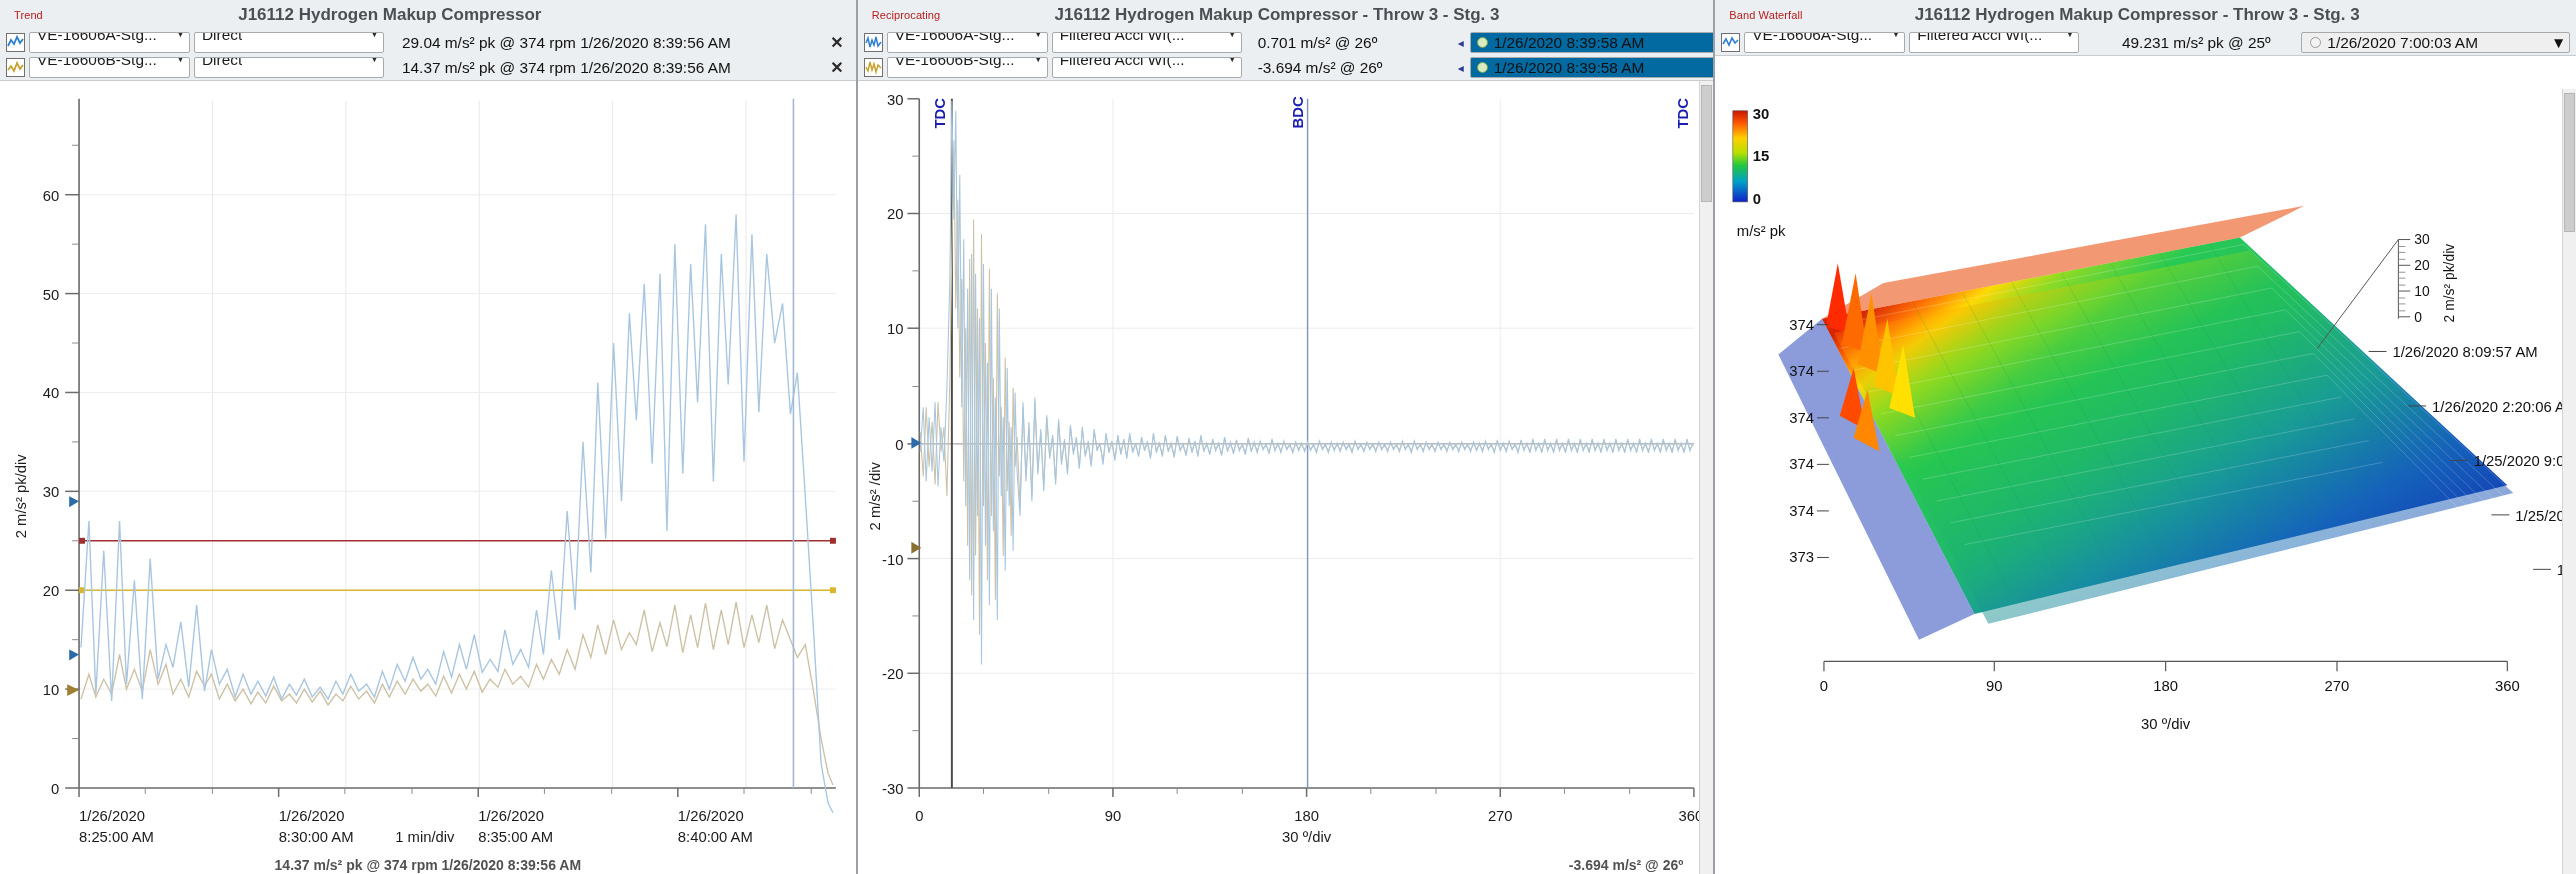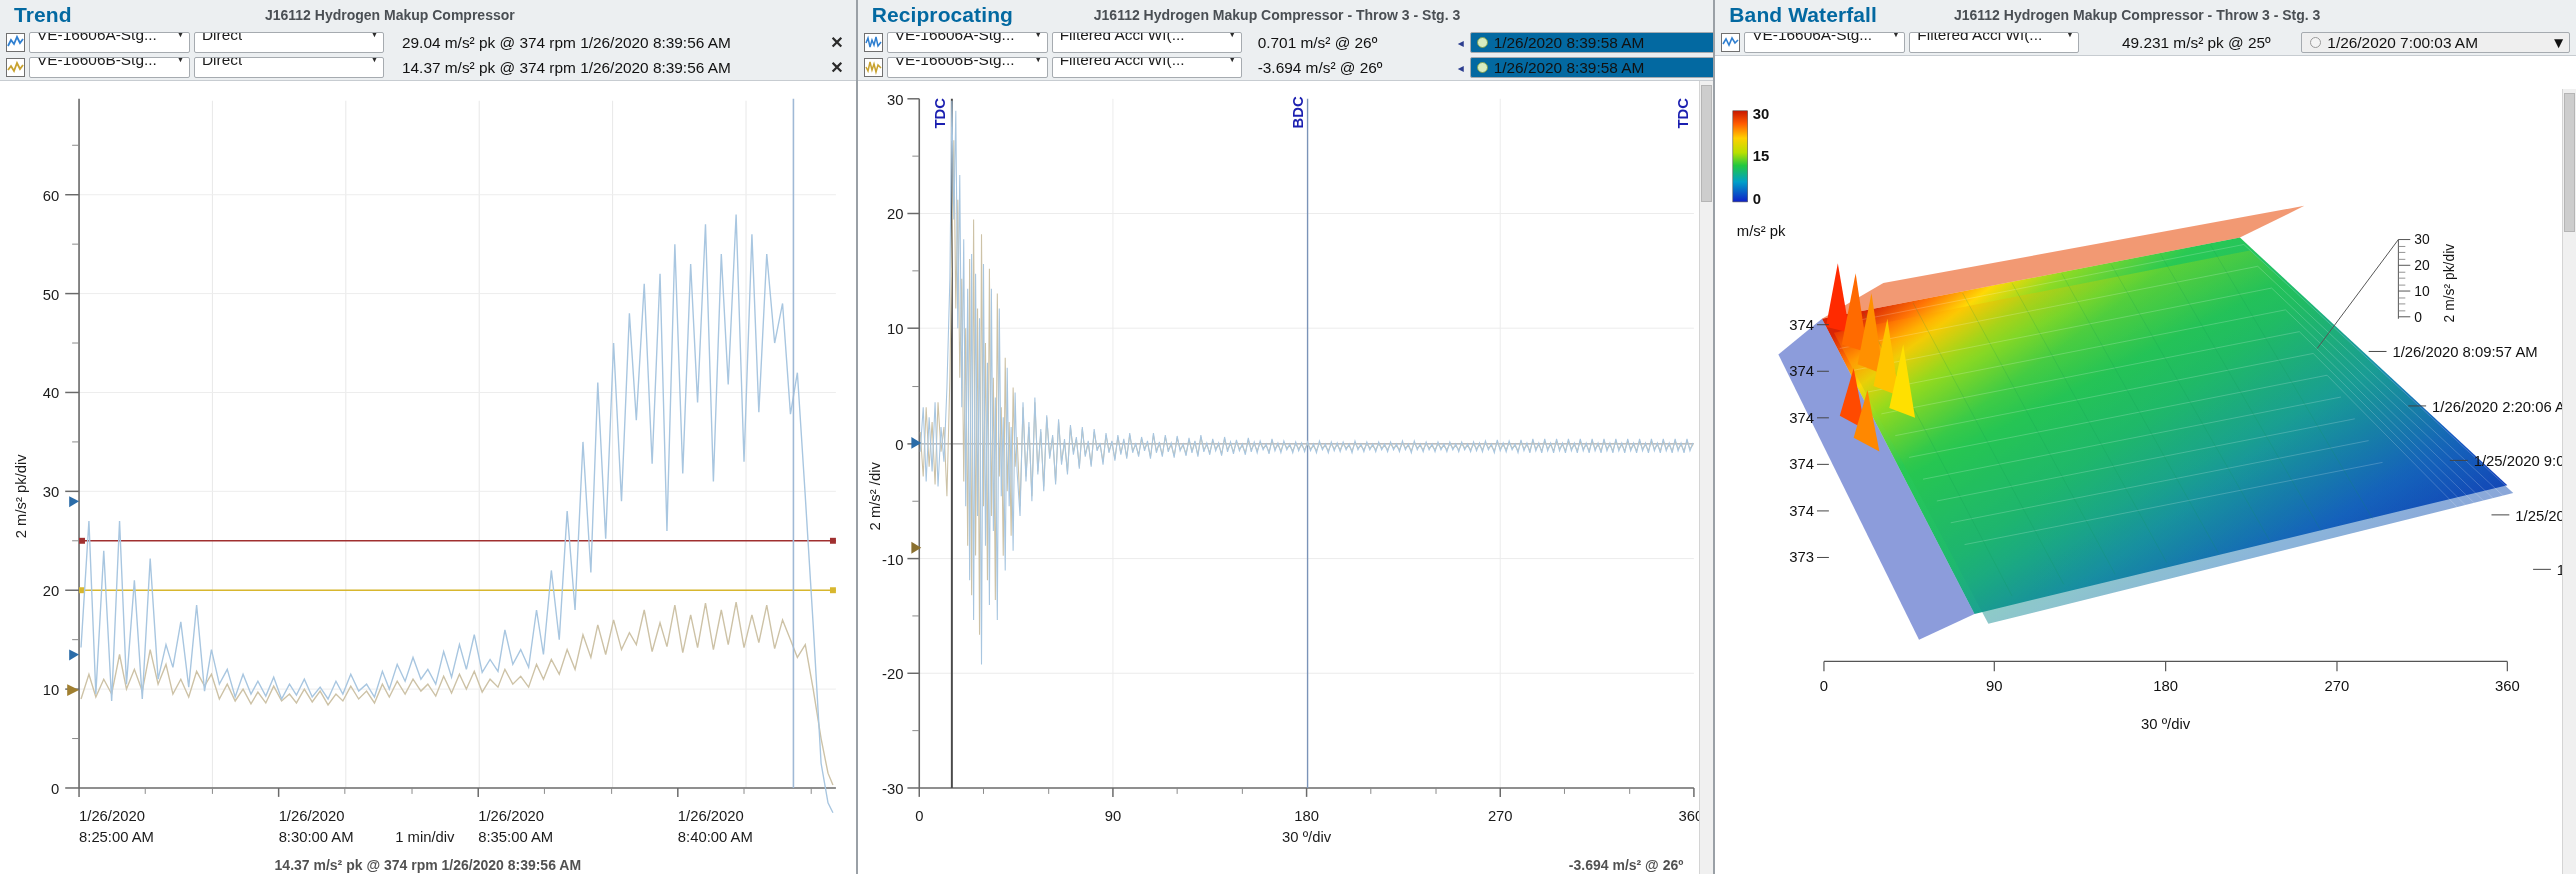--- a/index.html
+++ b/index.html
@@ -40,30 +40,30 @@
   }
   .title-row {
     height: 30px;
     display: flex;
     align-items: center;
     position: relative;
     background: #eceff1;
     padding-left: 14px;
   }
   .view-type {
-    font-size: 21px;
-    color: #0369a1;
-    font-weight: 700;
+    font-size: 11px;
+    color: #b91c1c;
+    font-weight: 400;
     letter-spacing: 0.1px;
   }
   .asset-title {
     position: absolute;
     left: 0; right: 17px;
     text-align: center;
-    font-size: 14px;
+    font-size: 17px;
     font-weight: bold;
     color: #4a4f54;
     pointer-events: none;
   }
   .panel-trend .asset-title { padding-right: 59px; }
 
   .ch-row {
     height: 25px;
     display: flex;
     align-items: center;

